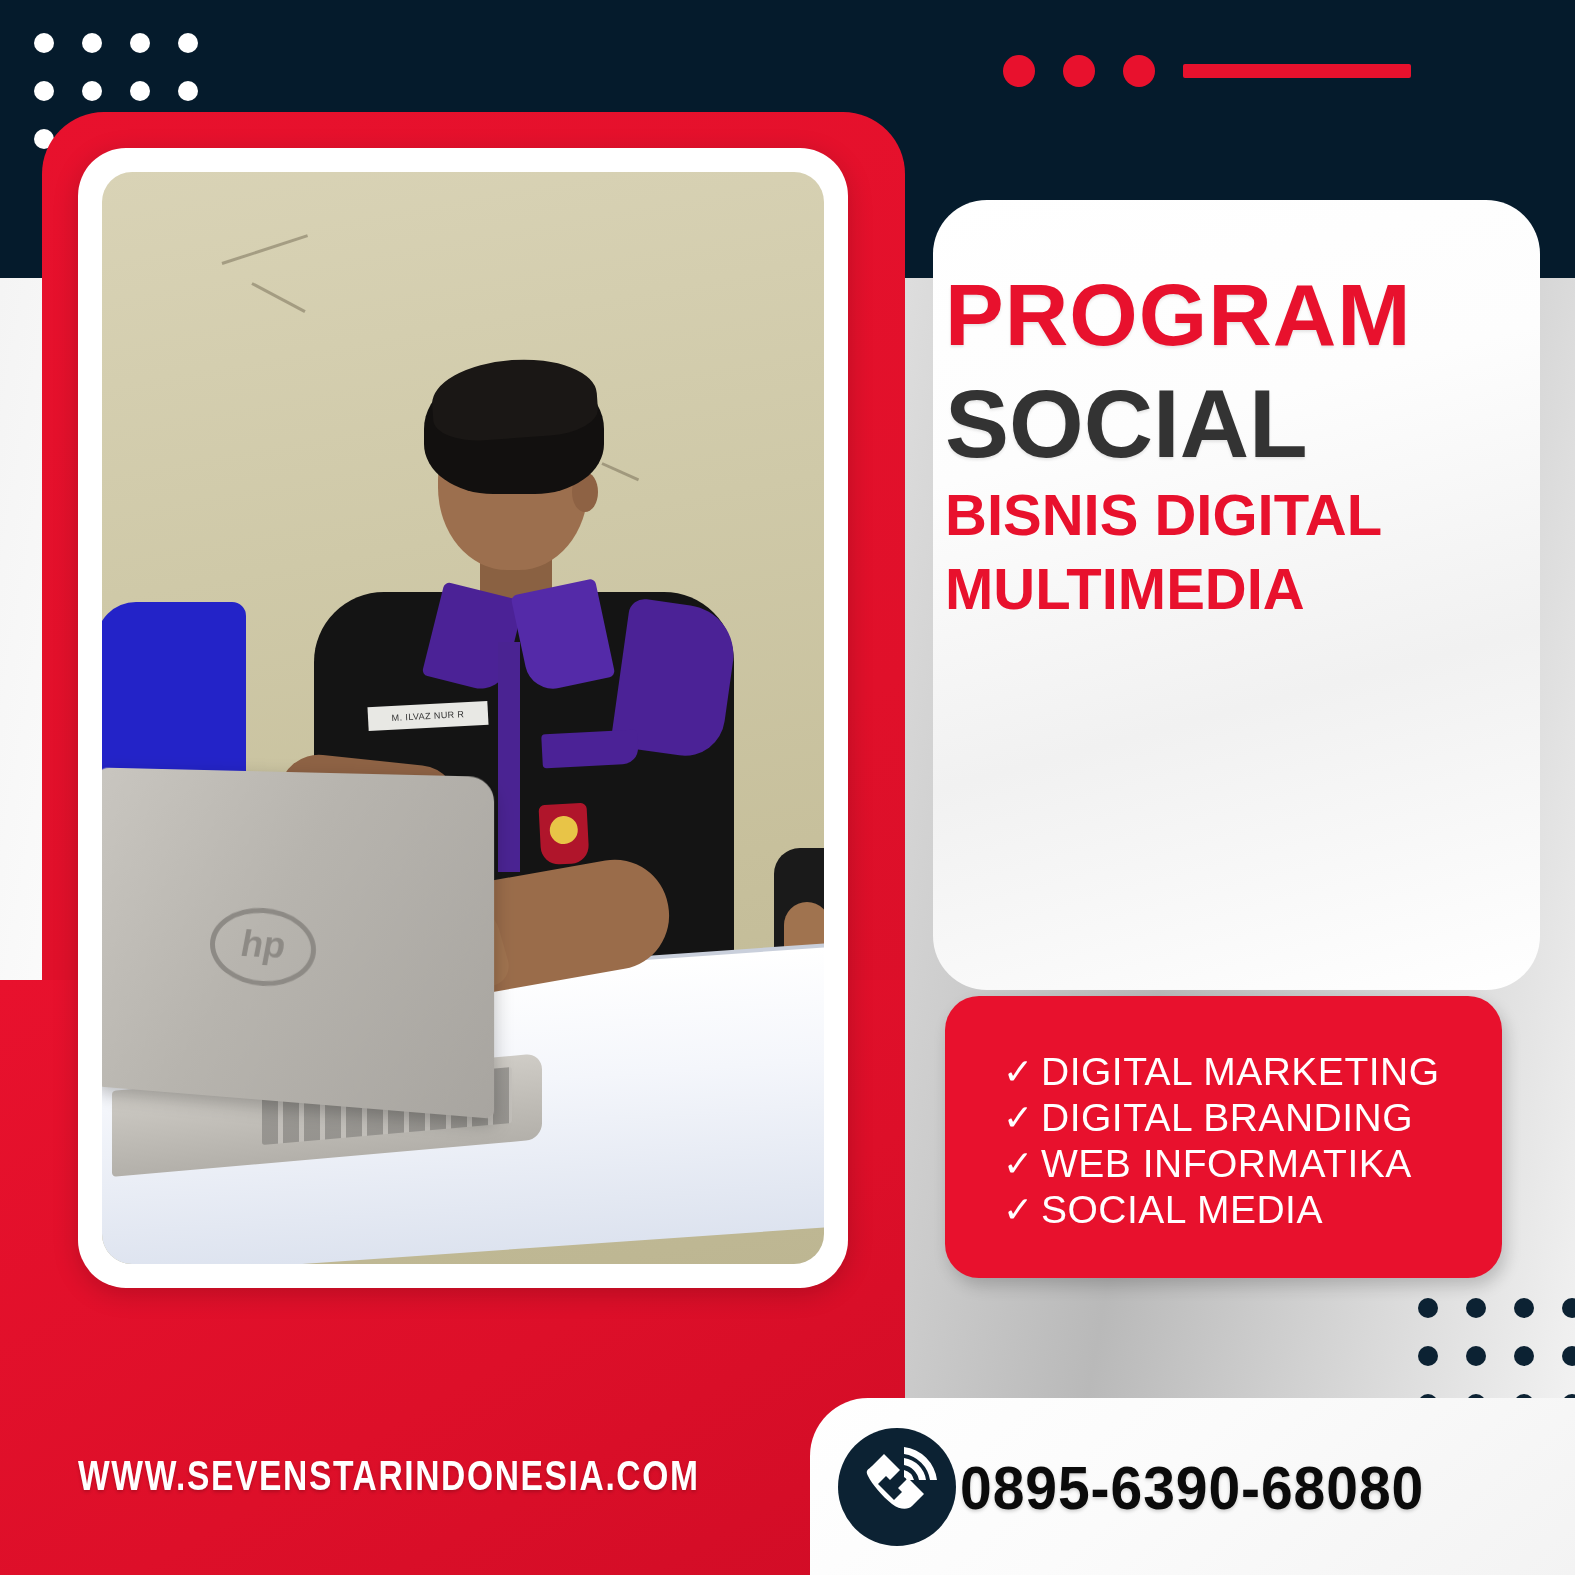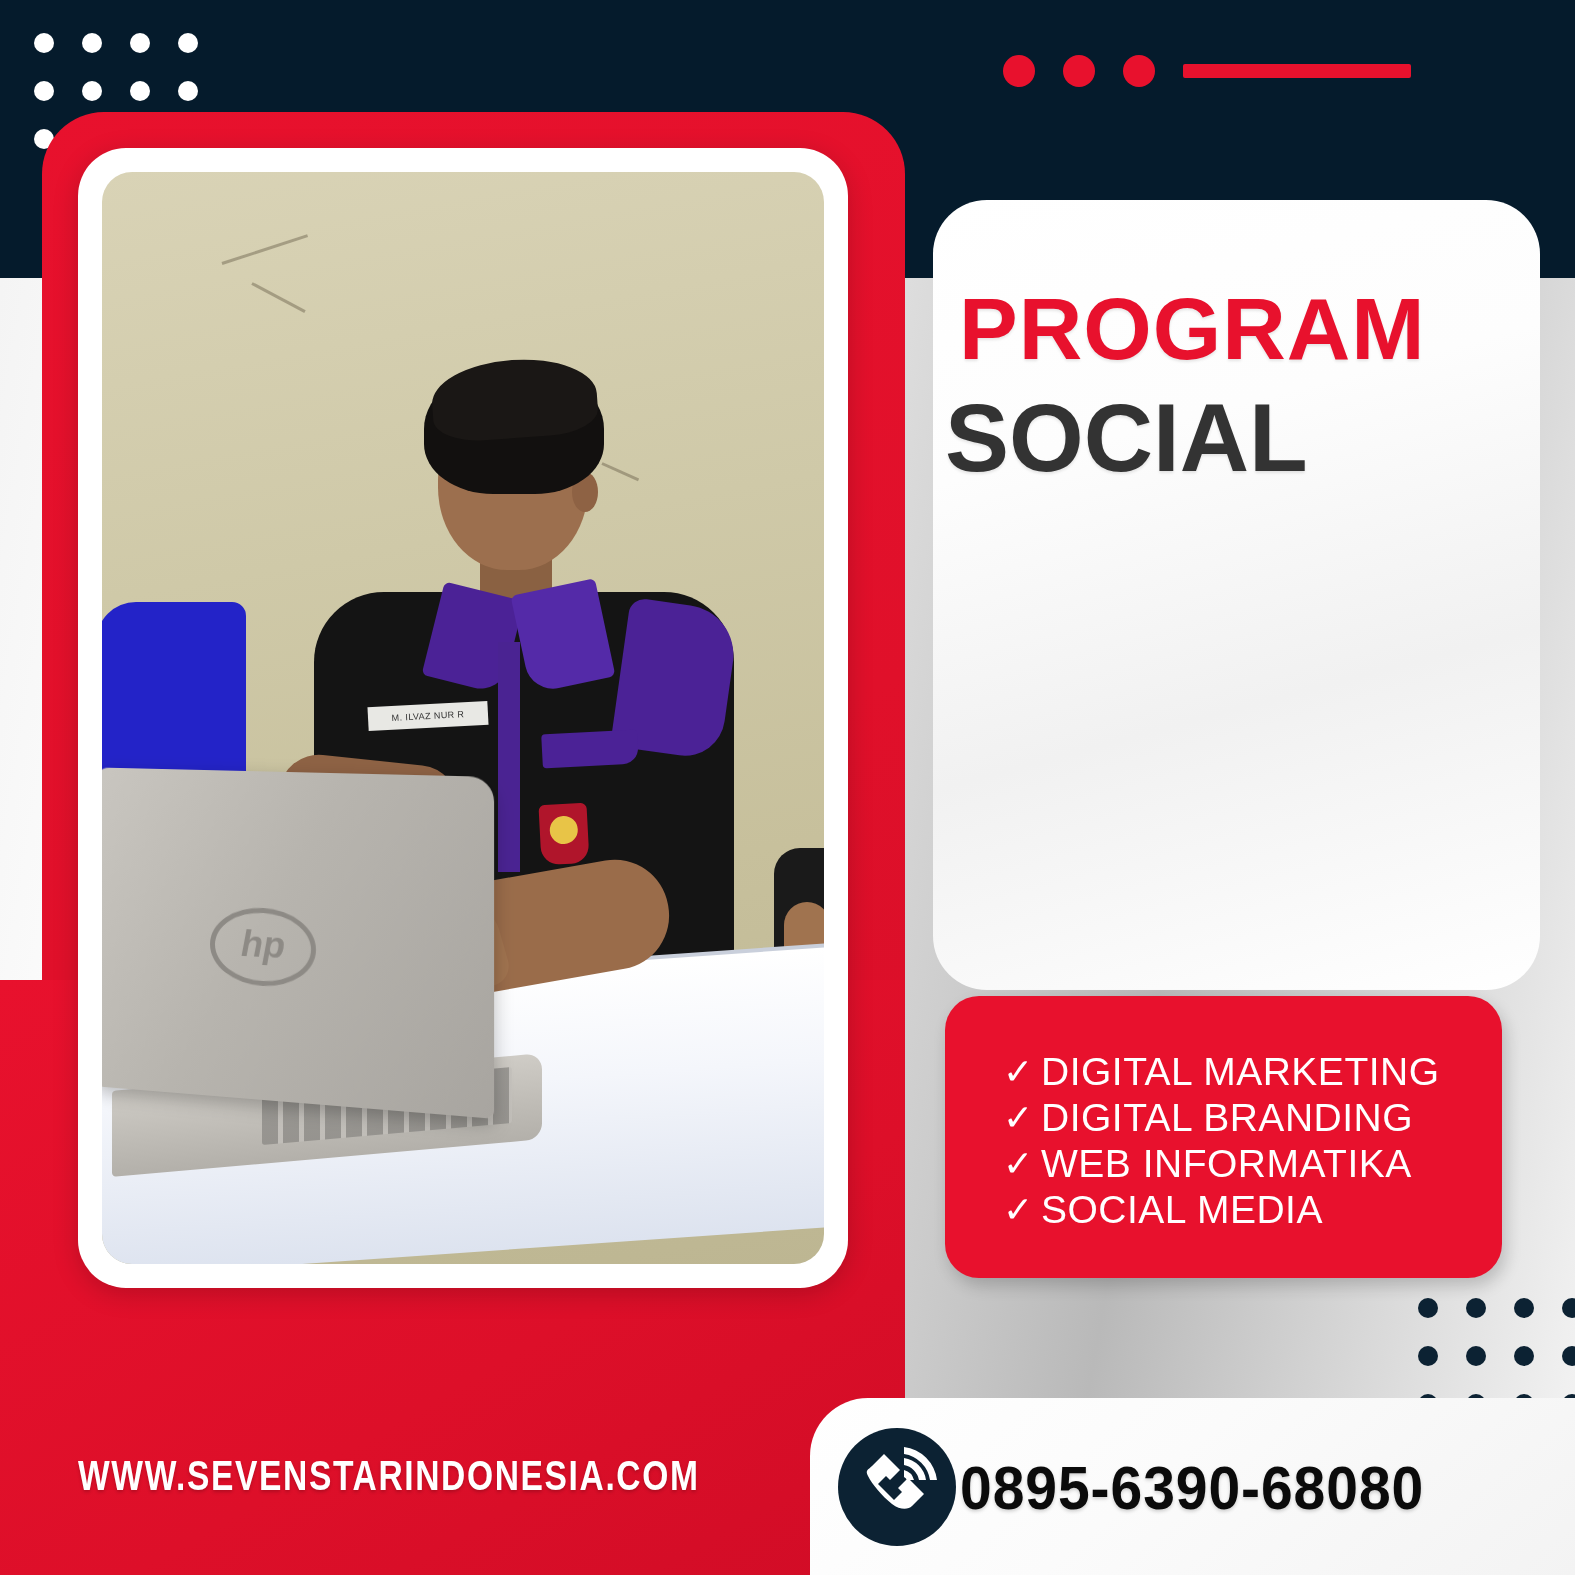--- a/index.html
+++ b/index.html
@@ -179,21 +179,21 @@
     background:linear-gradient(165deg,#ffffff 0%,#fdfdfd 30%,#f1f1f1 62%,#ffffff 100%);
     border-radius:54px;
   }
 
   
   .headline{
     position:absolute;left:945px;top:272px;width:600px;
   }
   .h-program{
     font-size:88px;font-weight:bold;color:#E8112D;line-height:.98;
-    letter-spacing:1px;margin:14px;
+    letter-spacing:1px;margin:0;
     text-shadow:0 2px 3px rgba(0,0,0,.10);
   }
   .h-magang{
     font-size:96px;font-weight:bold;color:#333333;line-height:1.0;
     letter-spacing:0px;margin:18px 0 0 0;
     text-shadow:0 2px 3px rgba(0,0,0,.10);
   }
   .h-smk{
     font-size:48px;font-weight:bold;color:#333333;line-height:1.0;
     letter-spacing:1px;margin:18px 0 0 0;
@@ -338,20 +338,22 @@
       <div class="lid"></div>
       <div class="hp-logo">hp</div>
     </div>
   </div>
 
   <div class="white-card"></div>
 
   <div class="headline">
     <div class="h-program">PROGRAM</div>
     <div class="h-magang">SOCIAL</div>
+    <div class="h-bisnis">BISNIS DIGITAL</div>
+    <div class="h-multimedia">MULTIMEDIA</div>
   </div>
 
   <div class="services-box">
     <div class="service-list">
       <div class="service-item">
         <span class="check">✓</span>
         <span>DIGITAL MARKETING</span>
       </div>
       <div class="service-item">
         <span class="check">✓</span>

